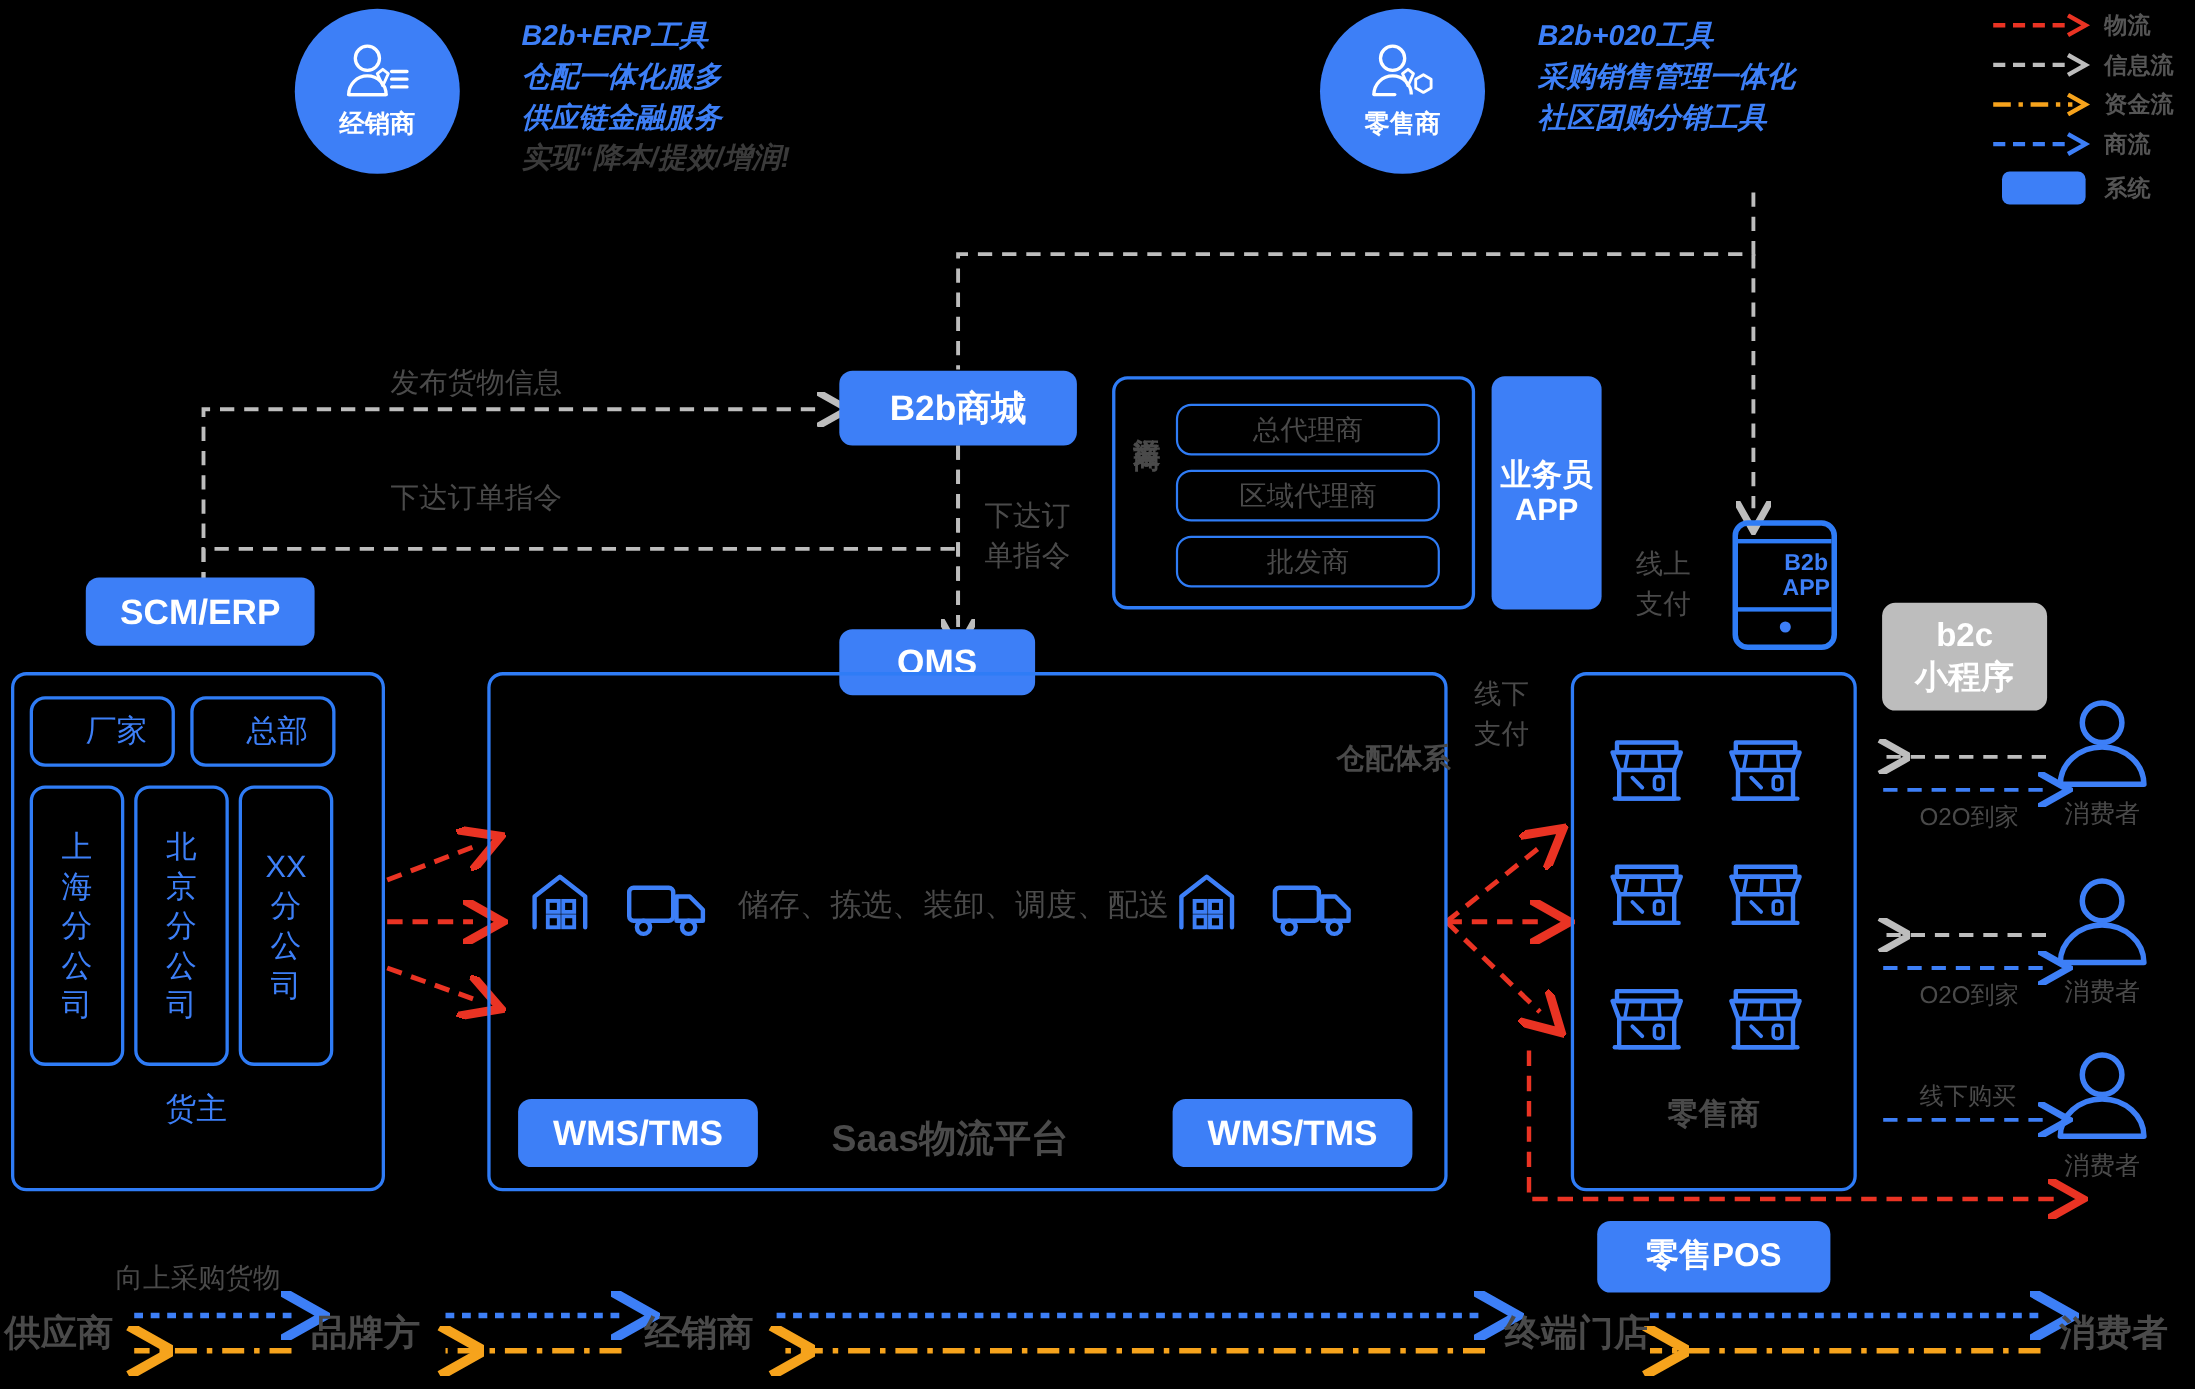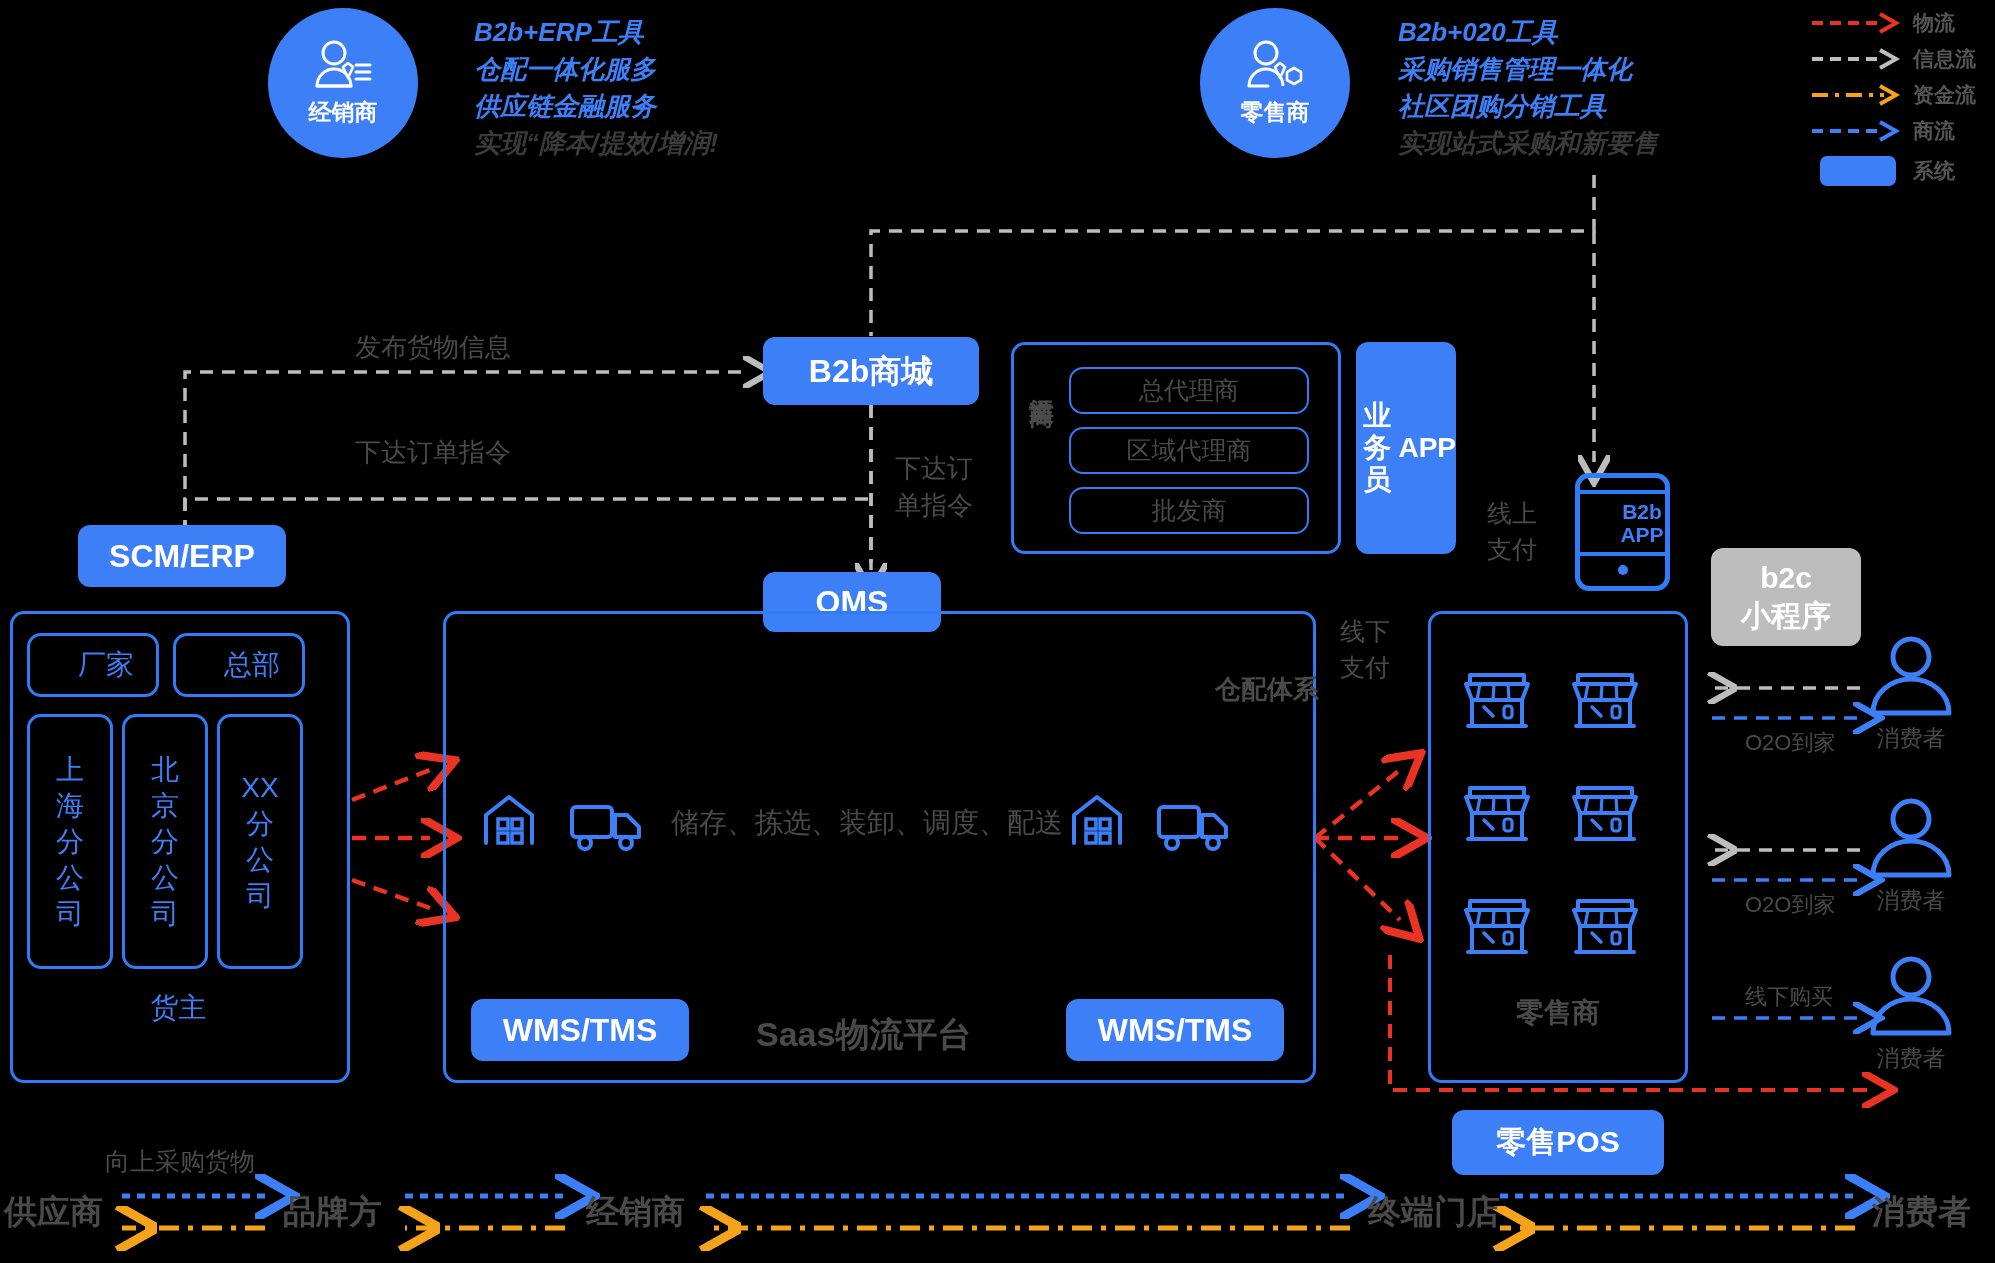--- a/index.html
+++ b/index.html
@@ -111,21 +111,20 @@
       <path d="M5 47 L24 47" stroke="#fff" stroke-width="3" stroke-linecap="round"></path>
       <path d="M31 28 l5 -4 l5 4 l-5 11 Z" fill="none" stroke="#fff" stroke-width="2.6" stroke-linejoin="round"></path>
       <path d="M50 29 l7 4 v8 l-7 4 l-7 -4 v-8 Z" fill="none" stroke="#fff" stroke-width="2.6" stroke-linejoin="round"></path>
     </svg>
     <div style="font-size:23px;font-weight:bold;margin-top:6px;">零售商</div>
   </div>
   <div class="abs" style="left:1398px;top:14px;width:350px;">
     <div class="hdrline" style="font-size:26px;line-height:37px;">B2b+020工具</div>
     <div class="hdrline" style="font-size:26px;line-height:37px;">采购销售管理一体化</div>
     <div class="hdrline" style="font-size:26px;line-height:37px;">社区团购分销工具</div>
-    <div class="hdrline dk" style="font-size:26px;line-height:37px;">实现站式采购和新要售</div>
   </div>
 
   <div class="abs" style="left:1810px;top:5px;width:185px;">
     <div style="display:flex;align-items:center;height:36px;">
       <svg width="95" height="22">
         <path d="M2,11 L74,11" stroke="#ea3323" stroke-width="4" stroke-dasharray="11 7"></path>
         <path d="M70,2 L86,11 L70,20" fill="none" stroke="#ea3323" stroke-width="4"></path>
       </svg>
       <span class="legend-label" style="margin-left:8px;">物流</span>
     </div>
@@ -190,21 +189,21 @@
       <span>总代理商</span>
     </div>
     <div class="abs blue-outline ctr gray-txt" style="left:55px;top:82px;width:240px;height:47px;font-size:25px;border-width:2.5px;">
       <span>区域代理商</span>
     </div>
     <div class="abs blue-outline ctr gray-txt" style="left:55px;top:142px;width:240px;height:47px;font-size:25px;border-width:2.5px;">
       <span>批发商</span>
     </div>
   </div>
 
-  <div class="abs blue-pill" style="left:1356px;top:342px;width:100px;height:212px;font-size:28px;flex-direction:row;">
+  <div class="abs blue-pill" style="left:1356px;top:342px;width:100px;height:212px;font-size:28px;flex-direction:column;">
     <span>业务员</span>
     <span>APP</span>
   </div>
 
   <div class="abs" style="left:1575px;top:473px;width:95px;height:118px;border:5px solid #2f7cf6;border-radius:14px;">
     <div style="height:12px;border-bottom:4px solid #2f7cf6;"></div>
     <div style="height:58px;display:flex;flex-direction:column;align-items:center;
                 justify-content:center;border-bottom:4px solid #2f7cf6;color:#3d7ff7;
                 font-weight:bold;font-size:21px;line-height:23px;padding-left:39px;">
       <span>B2b</span>

